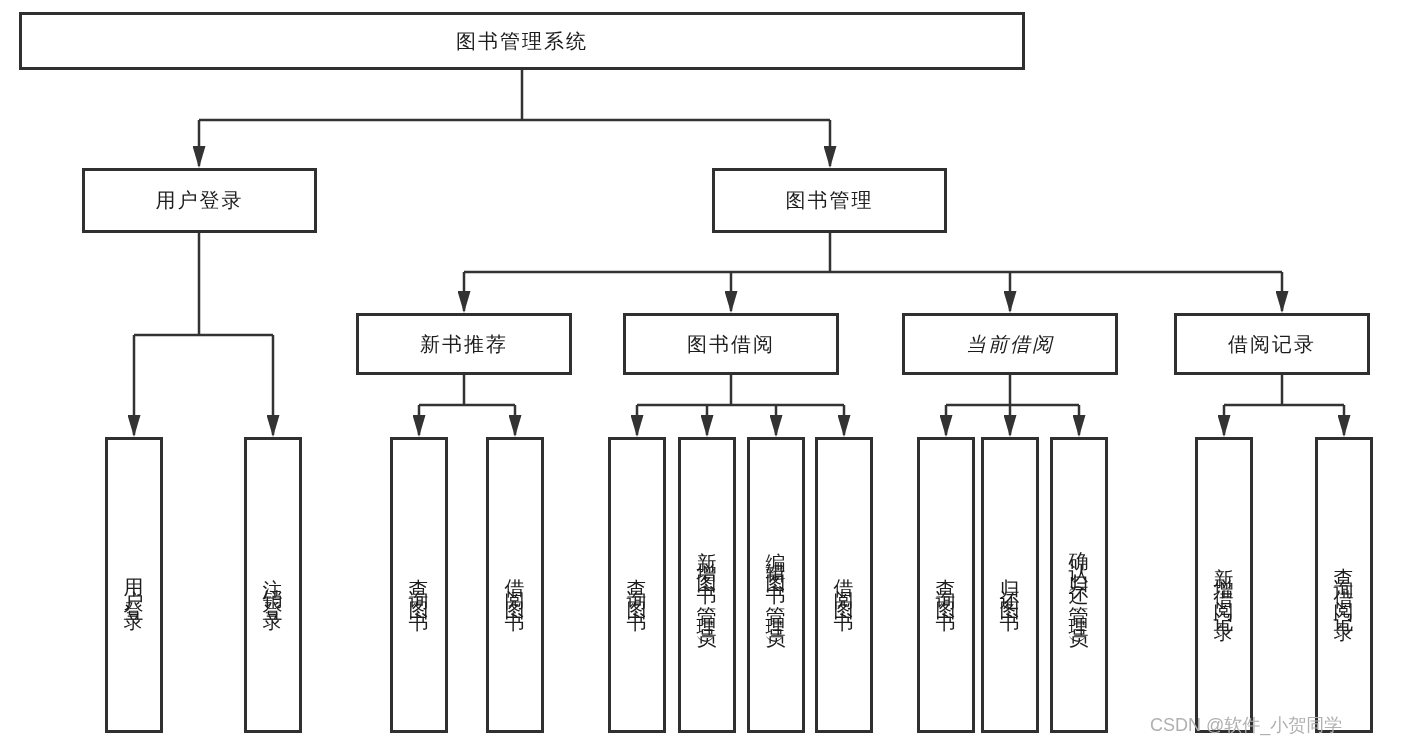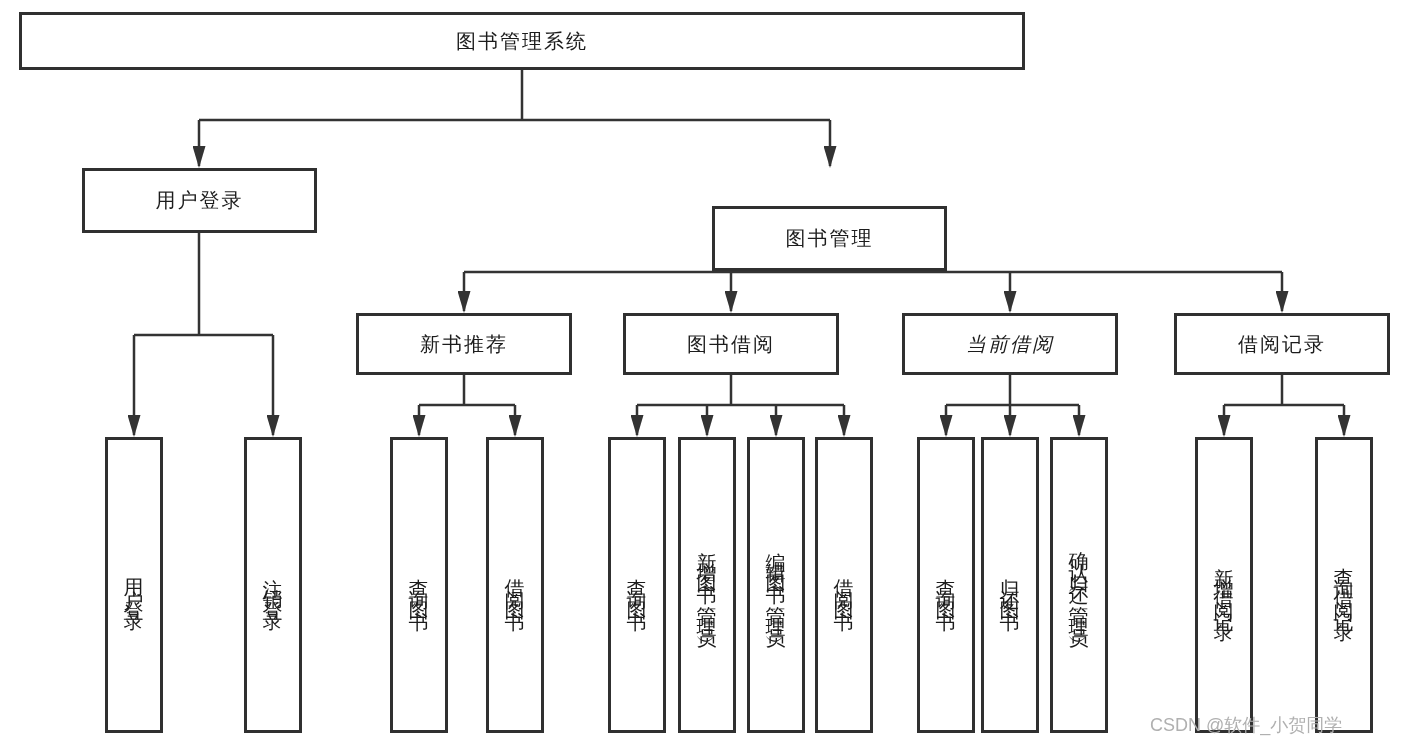--- a/index.html
+++ b/index.html
@@ -30,25 +30,25 @@
   }
   .box.leaf .label {
     writing-mode: vertical-rl;
     text-orientation: mixed;
     letter-spacing: 11px;
     line-height: 1;
   }
   
   .n-root  { left: 19px;  top: 12px;  width: 1006px; height: 58px; }
   .n-login { left: 82px;  top: 168px; width: 235px;  height: 65px; }
-  .n-mgmt  { left: 712px; top: 168px; width: 235px;  height: 65px; margin-top: 38px; }
+  .n-mgmt  { left: 712px; top: 168px; width: 235px;  height: 65px; }
   .n-l3a { left: 356px;  top: 313px; width: 216px; height: 62px; }
   .n-l3b { left: 623px;  top: 313px; width: 216px; height: 62px; }
   .n-l3c { left: 902px;  top: 313px; width: 216px; height: 62px; font-style: italic; }
-  .n-l3d { left: 1174px; top: 313px; width: 216px; height: 62px; }
+  .n-l3d { left: 1174px; top: 313px; width: 196px; height: 62px; }
   
   .leaf { top: 437px; width: 58px; height: 296px; }
   .lf-1a { left: 105px; }  .lf-1b { left: 244px; }
   .lf-2a { left: 390px; }  .lf-2b { left: 486px; }
   .lf-3a { left: 608px; }  .lf-3b { left: 678px; }
   .lf-3c { left: 747px; }  .lf-3d { left: 815px; }
   .lf-4a { left: 917px; }  .lf-4b { left: 981px; }
   .lf-4c { left: 1050px; }
   .lf-5a { left: 1195px; } .lf-5b { left: 1315px; }
   .watermark {

